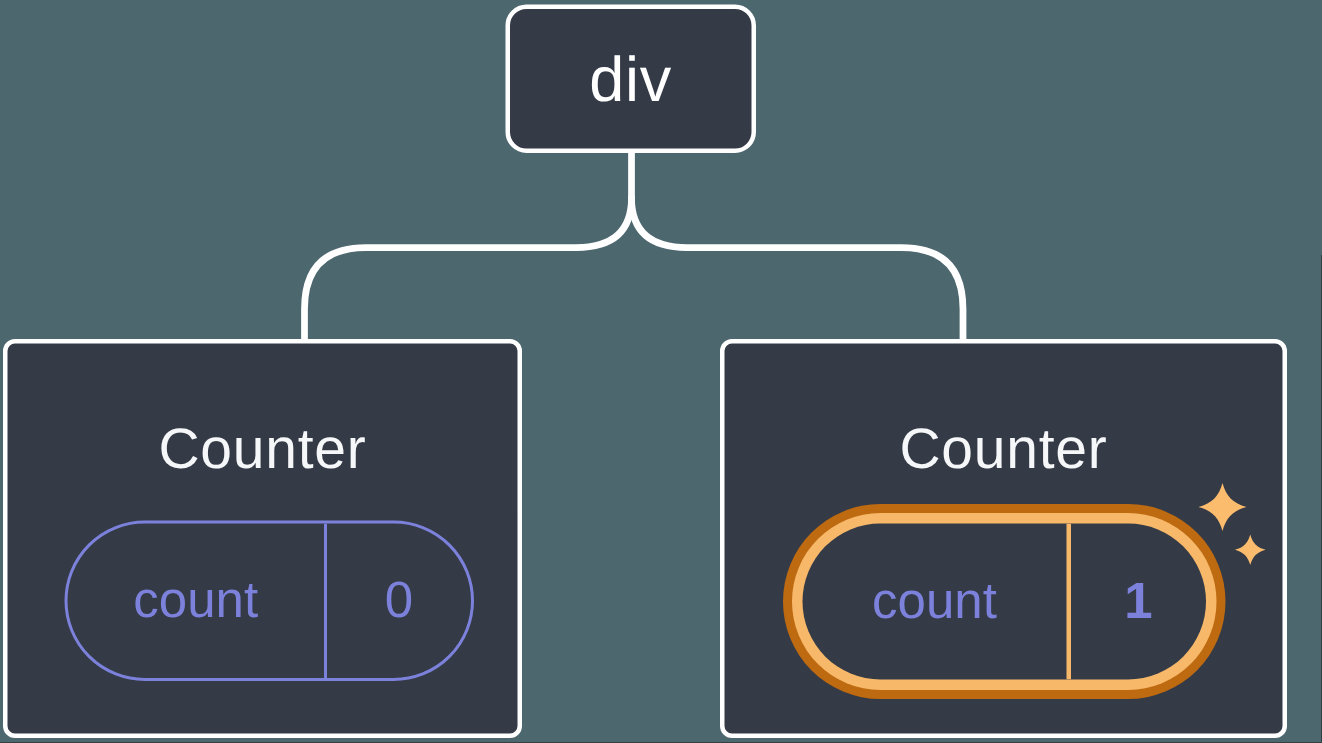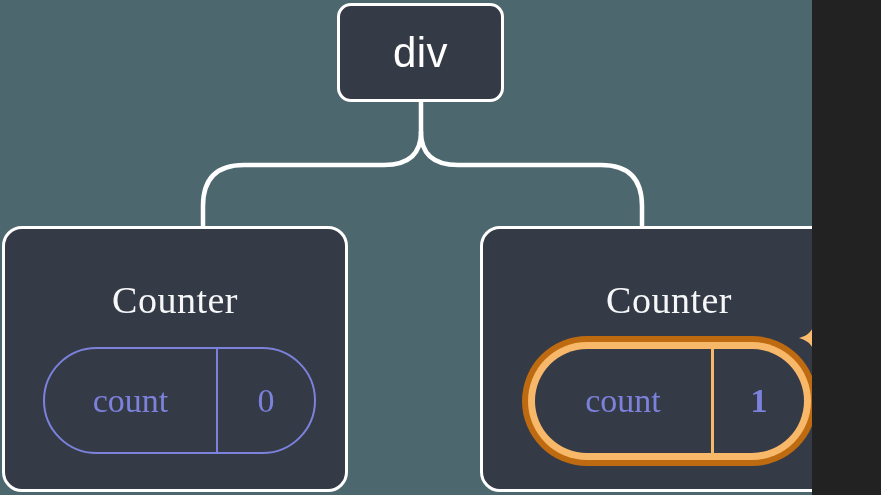--- a/index.html
+++ b/index.html
@@ -1,37 +1,37 @@
 <!DOCTYPE html>
 <html style="--bg: #4C676E; --node_fill: #343A46; --node_border: #FFFFFF; --title_color: #F6F7F9; --purple: #7C82DB; --orange_dark: #BE6A11; --orange_light: #F8B869; --sparkle: #FBBC6E;"><head>
 <meta charset="utf-8">
 <style>
   html,body{margin:0;padding:0;background:#222;}
   .stage{
     position:relative;
-    width:812px;height:495px;
+    width:881px;height:495px;
     overflow:hidden;
     background:var(--bg);
     font-family:"Liberation Sans", sans-serif;
   }
   .connector{position:absolute;left:0;top:0;width:881px;height:495px;display:block;}
   .connector path{stroke:var(--node_border);stroke-width:4.5;fill:none;stroke-linecap:round;stroke-linejoin:round;}
   .node{
     position:absolute;
     background:var(--node_fill);
     border:3px solid var(--node_border);
     box-sizing:border-box;
   }
   .root-node{
     left:337px;top:3px;width:167px;height:99px;
     border-radius:14px;
     display:flex;align-items:center;justify-content:center;
     color:var(--node_border);font-size:42px;letter-spacing:.5px;
   }
-  .counter-node{border-radius:20px;top:226px;height:266px;font-family:Liberation Serif, serif;}
+  .counter-node{border-radius:8px;top:226px;height:266px;}
   .counter-node.left{left:2px;width:346px;}
   .counter-node.right{left:480px;width:378px;}
   .counter-title{
     position:absolute;top:50px;left:0;right:0;
     text-align:center;color:var(--title_color);
     font-size:38px;font-weight:500;line-height:42px;letter-spacing:.5px;
   }
   
   .pill-plain{
     position:absolute;left:38px;top:118px;width:273px;height:107px;

